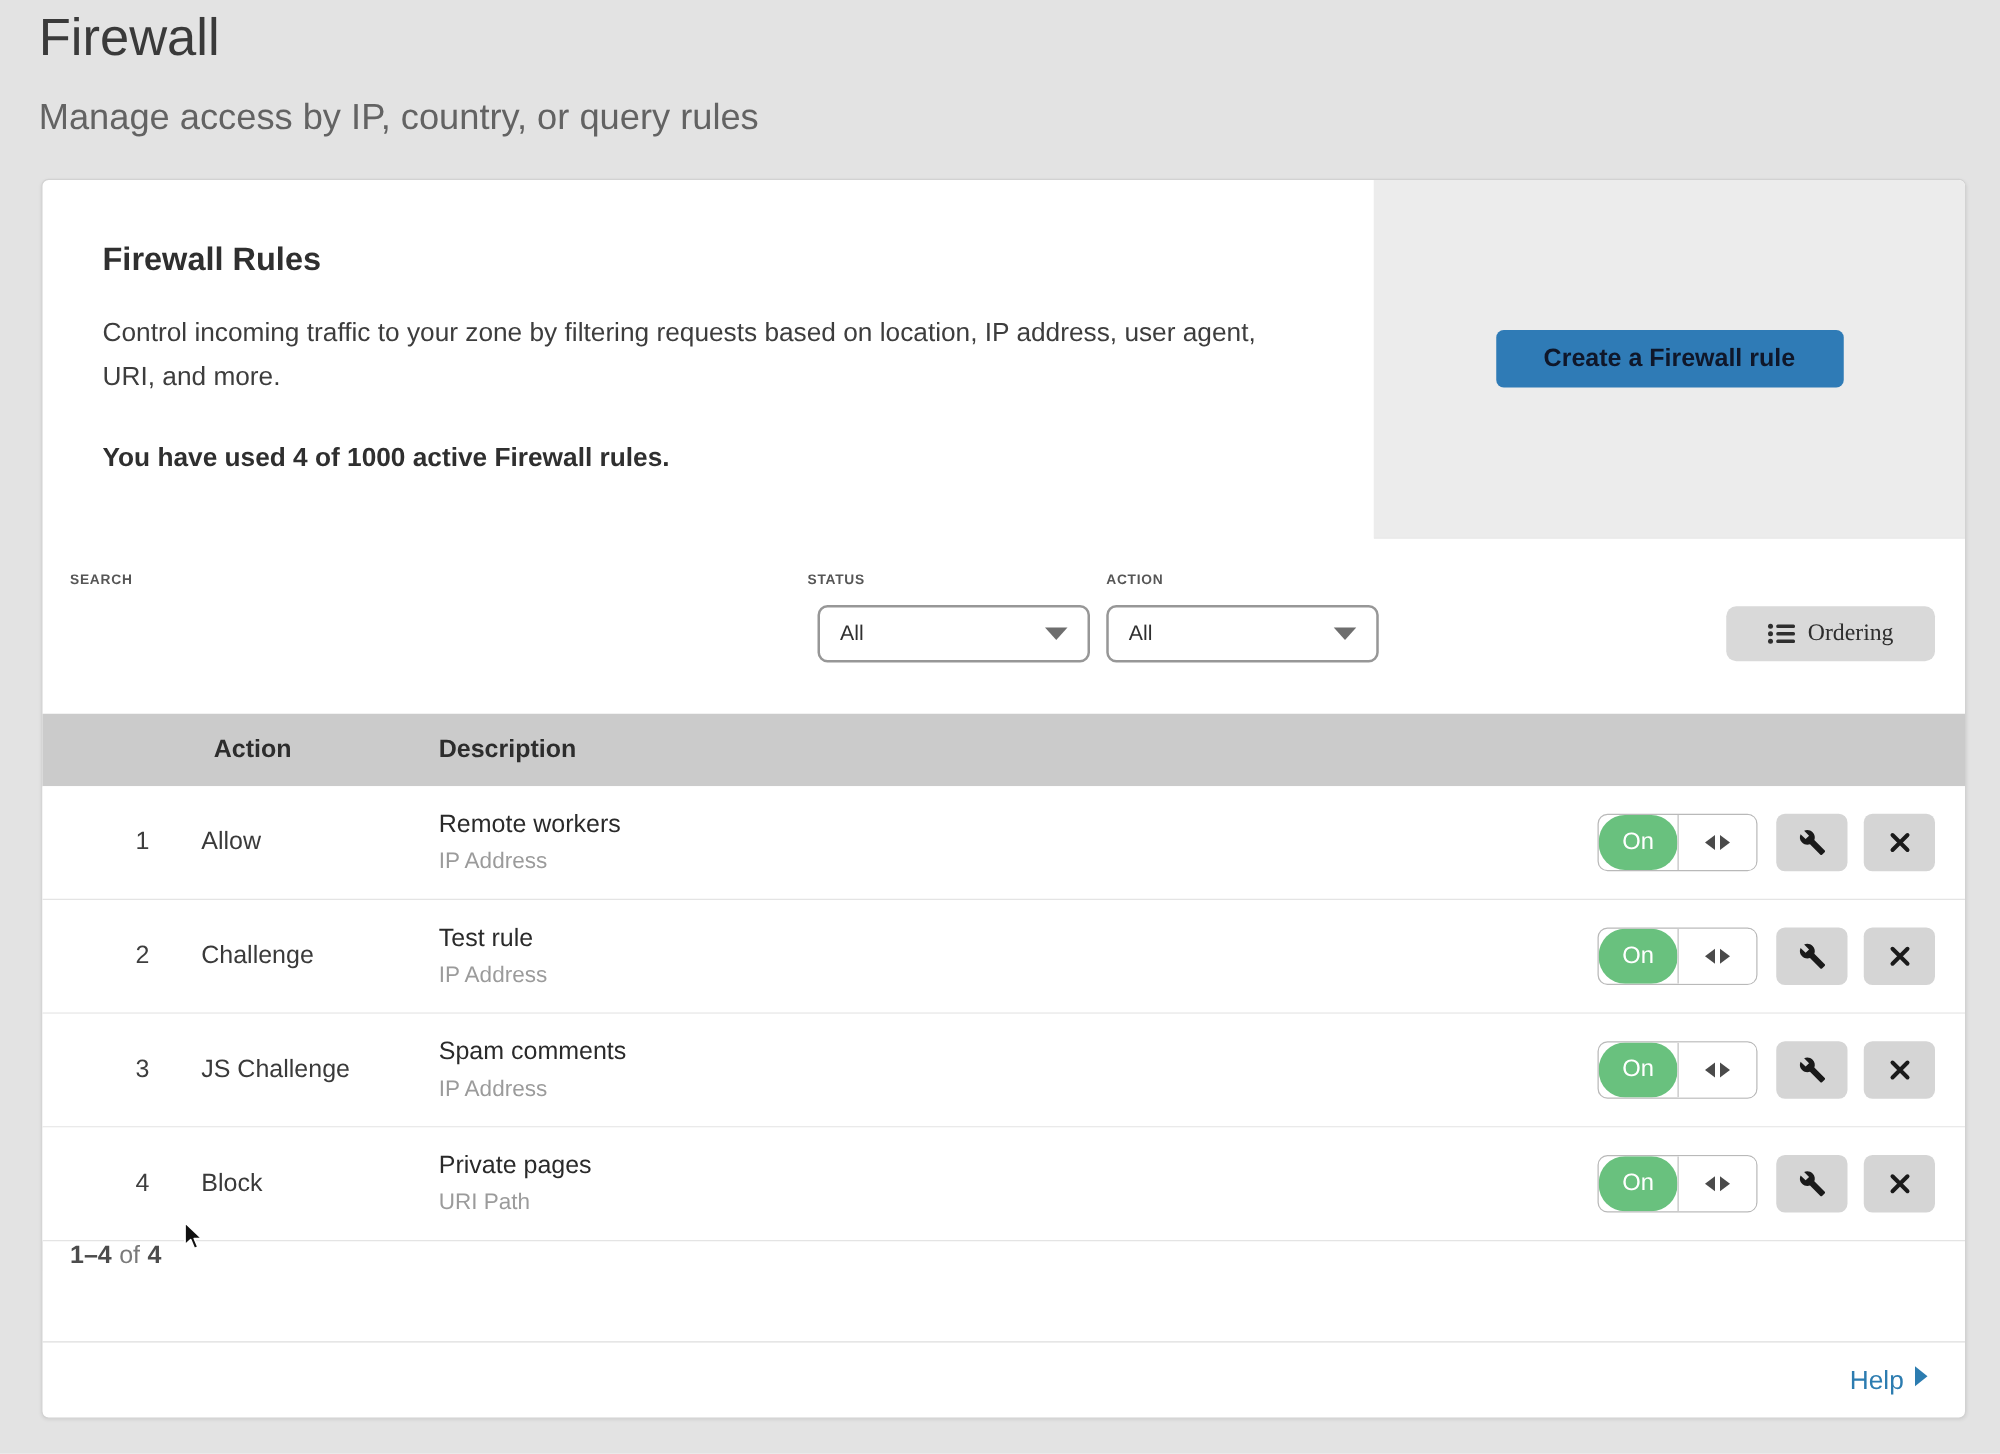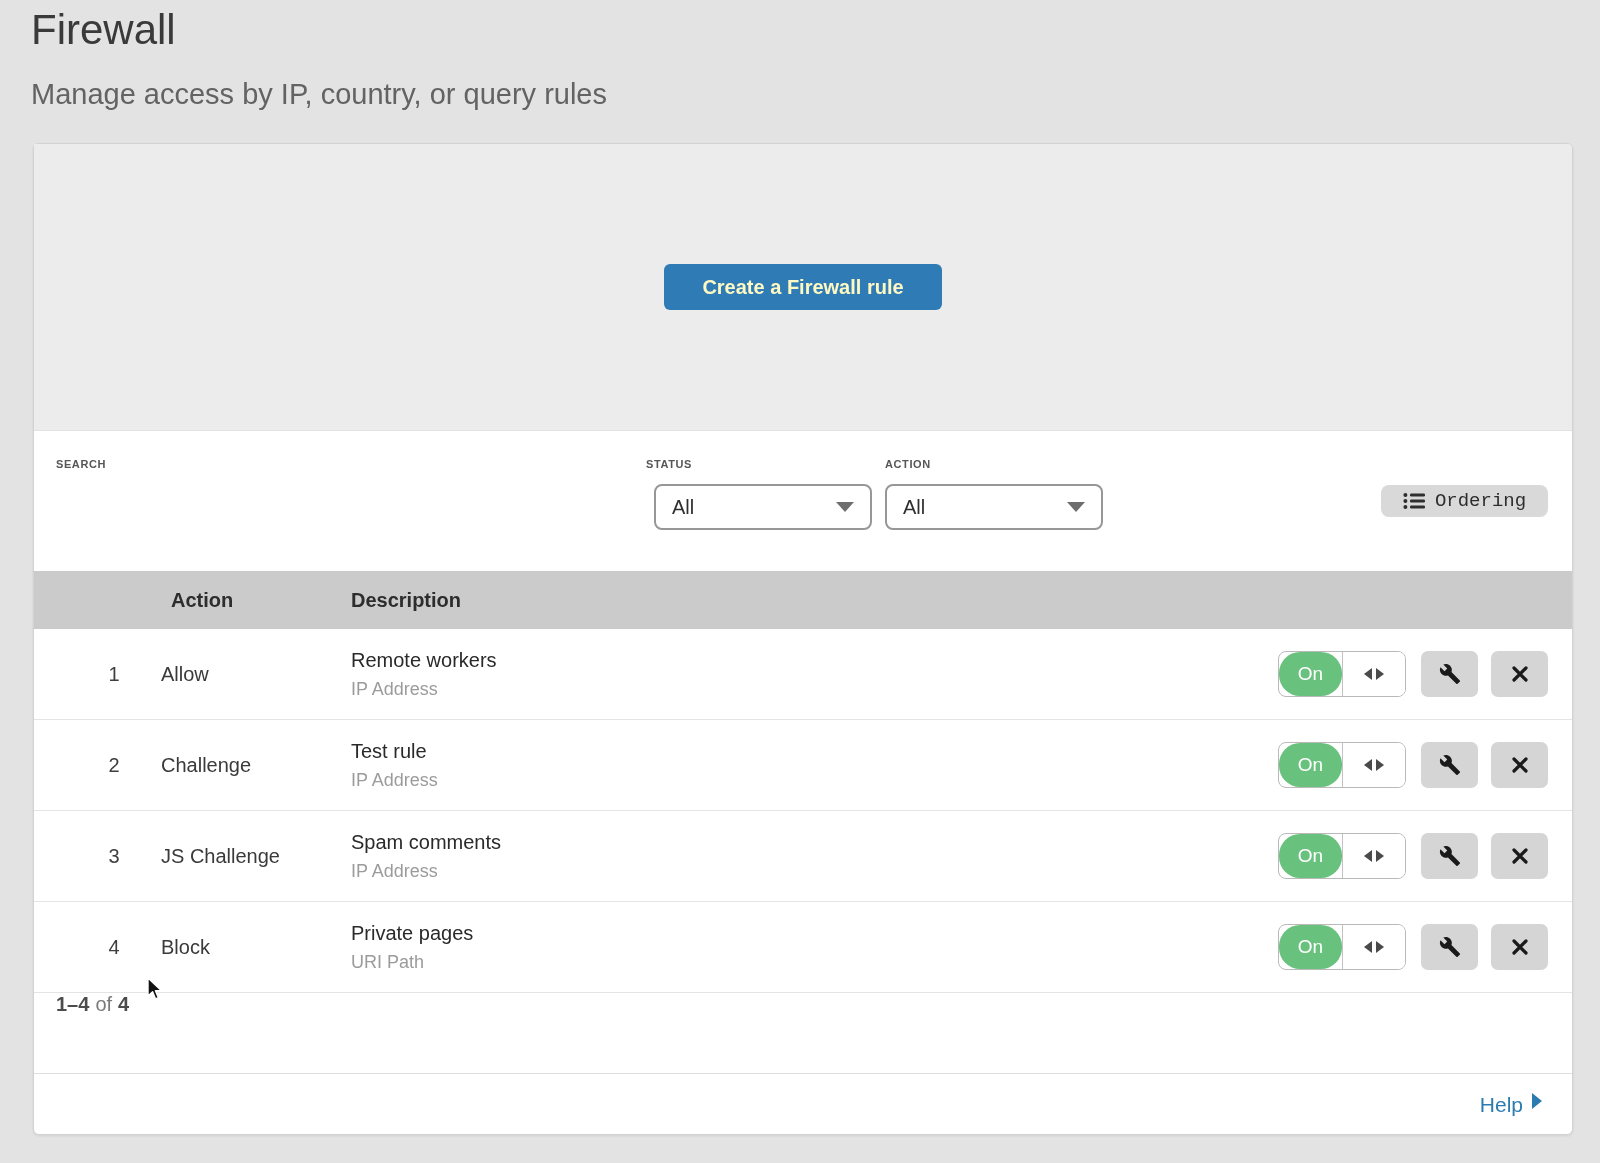--- a/index.html
+++ b/index.html
@@ -26,21 +26,21 @@
   .intro-left { width:1065px; padding:48px 48px 0 48px; }
   .intro-heading { font-size:26px; font-weight:700; color:#2f2f2f; margin:0 0 26px 0; }
   .intro-desc { font-size:21px; color:#3d3d3d; line-height:35px; margin:0 0 36px 0; max-width:950px; }
   .intro-usage { font-size:21px; font-weight:700; color:#2f2f2f; }
   .intro-right {
     flex:1; background:#ececec; border-radius:0 5px 0 0;
     display:flex; align-items:center; justify-content:center;
     border-bottom:1px solid #e2e2e2;
   }
   .create-btn {
-    width:278px; height:46px; background:#2f7bb6; color:#fef9c3;
+    width:278px; height:46px; background:#2f7bb6; color:#0f172a;
     font-size:20px; font-weight:700; font-family:inherit;
     border:none; border-radius:6px; cursor:pointer;
   }
 
   
   .filters { position:relative; height:140px; }
   .filter-label { position:absolute; top:27px; font-size:11px; font-weight:700; color:#565656; letter-spacing:0.6px; }
   .lbl-search { left:22px; }
   .lbl-status { left:612px; }
   .lbl-action { left:851px; }
@@ -49,30 +49,30 @@
     background:#fff; border:2px solid #979797; border-radius:8px;
     display:flex; align-items:center; gap:10px; padding:0 14px;
   }
   .search-box svg { flex:0 0 auto; }
   .search-input { border:none; outline:none; background:transparent; flex:1; font-size:19px; color:#333; font-family:inherit; }
   .search-input::placeholder { color:#8f8f8f; opacity:1; }
   .select-box {
     position:absolute; top:53px; width:218px; height:46px;
     background:#fff; border:2px solid #979797; border-radius:8px;
     display:flex; align-items:center; justify-content:space-between;
-    padding:0 16px; font-size:20px; color:#2f2f2f; cursor:pointer;
+    padding:0 16px; font-size:17px; color:#2f2f2f; cursor:pointer;
   }
   .sel-status { left:620px; }
   .sel-action { left:851px; }
   .caret { width:0; height:0; border-left:9px solid transparent; border-right:9px solid transparent; border-top:10px solid #6e6e6e; }
   .ordering-btn {
-    position:absolute; left:1347px; top:54px; width:167px; height:32px;
+    position:absolute; left:1347px; top:54px; width:167px; height:44px;
     background:#d9d9d9; border:none; border-radius:8px; cursor:pointer;
     display:flex; align-items:center; justify-content:center; gap:10px;
-    font-size:19px; color:#2e2e2e; font-family:Liberation Mono, monospace;
+    font-size:19px; color:#2e2e2e; font-family:Liberation Serif, serif;
   }
 
   
   .table-head { position:relative; height:58px; background:#cbcbcb; }
   .th { position:absolute; top:50%; transform:translateY(-50%); font-size:20px; font-weight:700; color:#2d2d2d; }
   .th-action { left:137px; }
   .th-desc { left:317px; }
 
   .rule-row { position:relative; height:91px; border-bottom:1px solid #e4e4e4; background:#fff; }
   .row-num { position:absolute; left:55px; top:50%; transform:translateY(-50%); width:50px; text-align:center; font-size:20px; color:#3e3e3e; }
@@ -110,20 +110,25 @@
 </style>
 </head>
 <body>
 
 <div class="page-title">Firewall</div>
 <div class="page-subtitle">Manage access by IP, country, or query rules</div>
 
 <div class="card">
 
   <div class="intro">
+    <div class="intro-left">
+      <h2 class="intro-heading">Firewall Rules</h2>
+      <p class="intro-desc">Control incoming traffic to your zone by filtering requests based on location, IP address, user agent, URI, and more.</p>
+      <div class="intro-usage">You have used 4 of 1000 active Firewall rules.</div>
+    </div>
     <div class="intro-right">
       <button class="create-btn">Create a Firewall rule</button>
     </div>
   </div>
 
   <div class="filters">
     <div class="filter-label lbl-search">SEARCH</div>
 
     <div class="filter-label lbl-status">STATUS</div>
     <div class="select-box sel-status">

